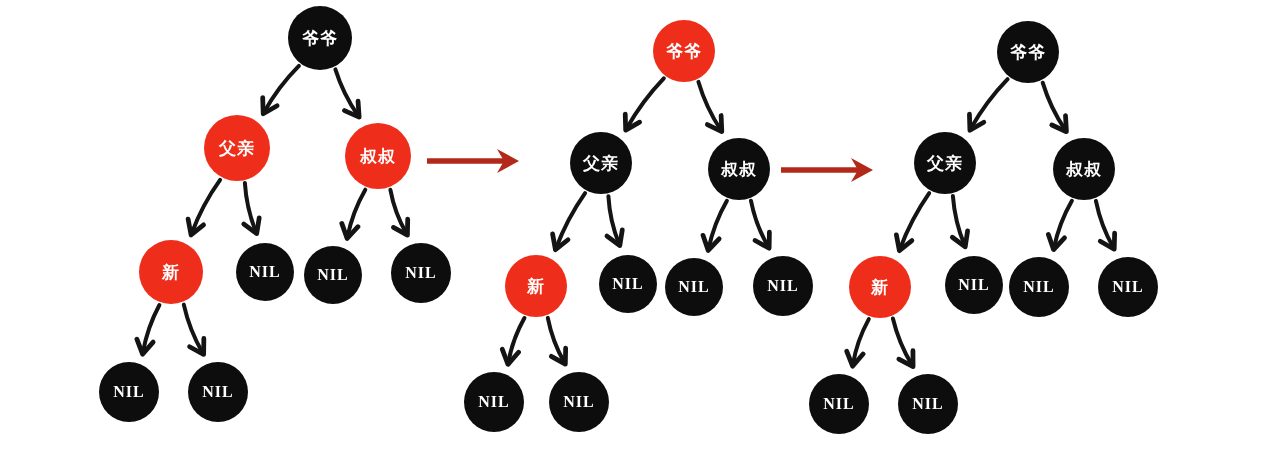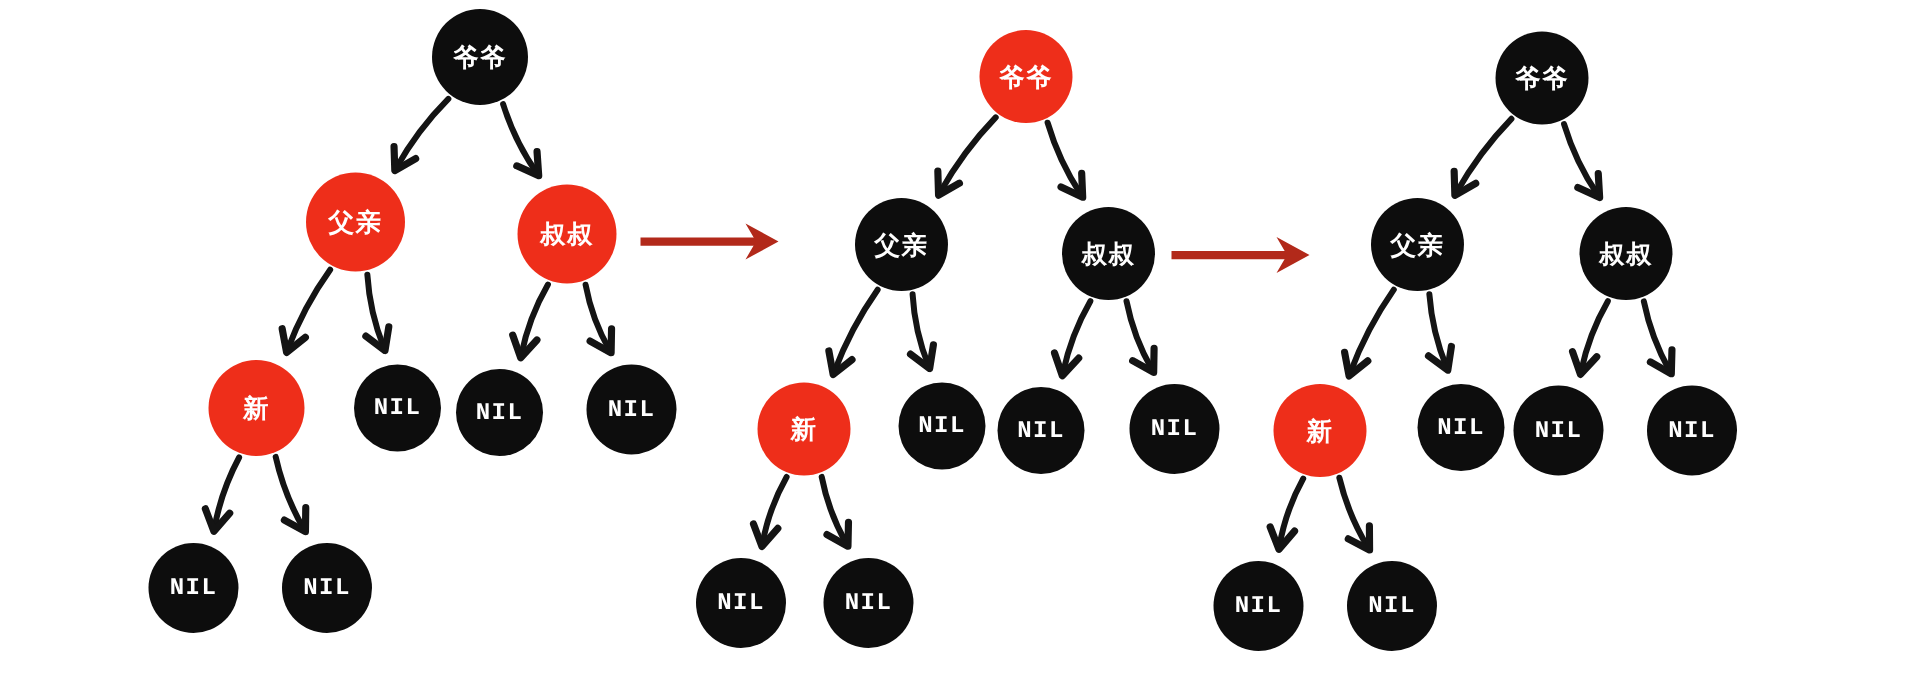--- a/index.html
+++ b/index.html
@@ -1,21 +1,21 @@
 <!DOCTYPE html>
 <html style="--bg: #ffffff; --node-red: #ee2e1a; --node-black: #0d0d0d; --node-text: #ffffff; --edge-black: #141414; --arrow-red: #b2291a;"><head>
 <meta charset="utf-8">
 <style>
   html, body { margin: 0; padding: 0; background: #ffffff; }
   .canvas {
     position: relative;
     width: 1274px;
     height: 450px;
     background: var(--bg, #ffffff);
-    font-family: Liberation Mono, monospace;
+    font-family: Liberation Serif, serif;
     overflow: hidden;
     text-align: center;
   }
   svg.layer { position: absolute; left: 0; top: 0; }
   .node {
     position: absolute;
     border-radius: 50%;
     display: flex;
     align-items: center;
     justify-content: center;

